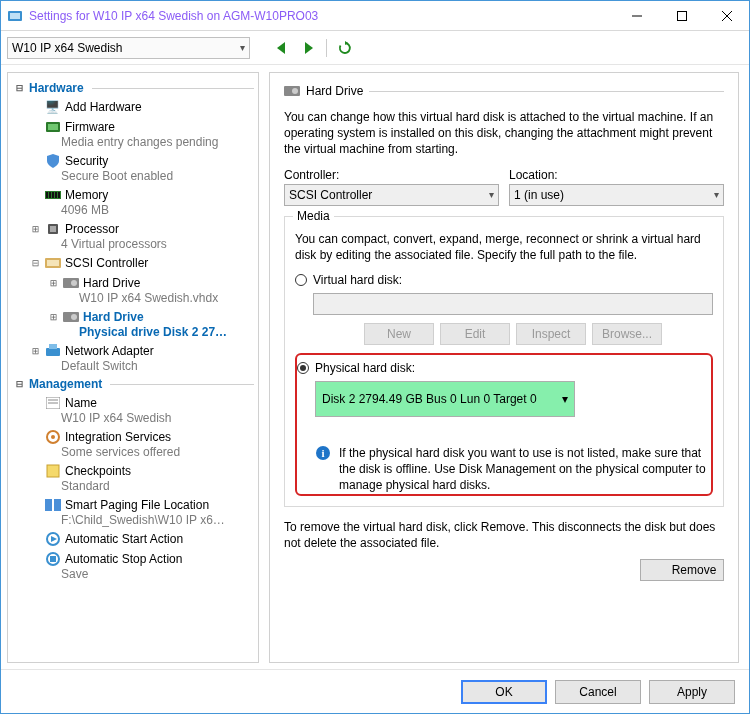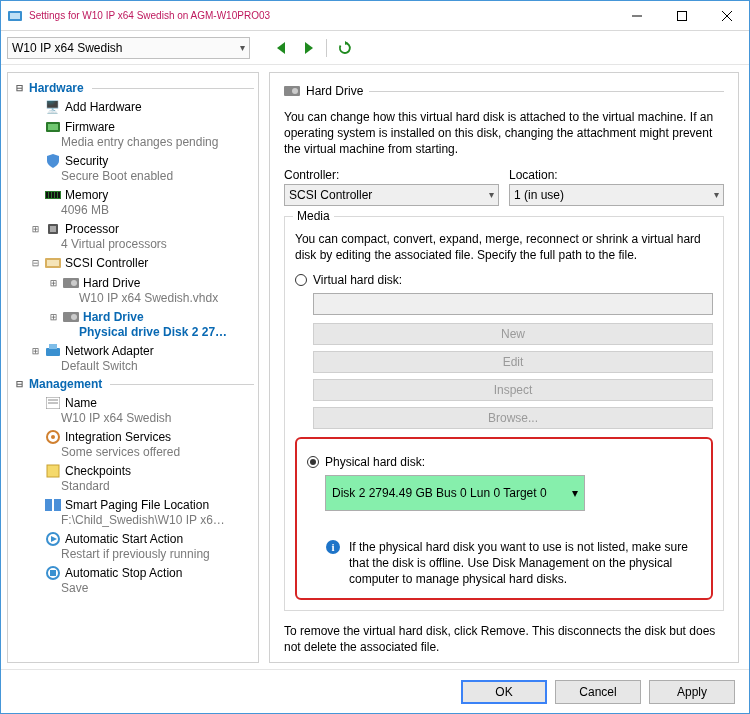--- a/index.html
+++ b/index.html
@@ -2,21 +2,21 @@
 <html><head>
 <meta charset="utf-8">
 <style>
   * { box-sizing: border-box; }
   html, body { margin:0; padding:0; font-family: "Segoe UI", Tahoma, sans-serif; font-size:12px; color:#000; }
   body { background:#fff; width:750px; height:714px; overflow:hidden; border:1px solid #4596d8; position:relative; }
 
   
   .titlebar { height:30px; background:#fff; display:flex; align-items:center; border-bottom:1px solid #d9d9d9; }
   .titlebar .appicon { width:16px; height:16px; margin:0 6px 0 6px; display:flex; align-items:center; justify-content:center; }
-  .titlebar .title { flex:1; color:#be185d; font-size:10px; }
+  .titlebar .title { flex:1; color:#8b5cf6; font-size:12px; }
   .winbtn { width:45px; height:30px; display:flex; align-items:center; justify-content:center; color:#000; }
 
   
   .toolbar { height:34px; display:flex; align-items:center; padding:0 6px; gap:6px; border-bottom:1px solid #e5e5e5; }
   .vm-select { flex:0 0 243px; height:22px; display:flex; align-items:center; border:1px solid #c0c0c0; background:#fafafa; padding:0 4px; justify-content:space-between; }
   .vm-select .arrow { font-size:10px; color:#555; }
   .tbtn { width:20px; height:20px; display:flex; align-items:center; justify-content:center; color:#1f8a1f; }
   .tsep { width:1px; height:18px; background:#ccc; margin:0 2px; }
 
   
@@ -54,25 +54,25 @@
   .flabel { margin-bottom:2px; }
   .select { height:22px; border:1px solid #adadad; background:#efefef; display:flex; align-items:center; justify-content:space-between; padding:0 4px; }
   .select .arrow { font-size:10px; color:#555; }
 
   .group { border:1px solid #d9d9d9; margin-top:10px; position:relative; padding:14px 10px 10px 10px; }
   .group > .glegend { position:absolute; top:-8px; left:8px; background:#fff; padding:0 4px; }
   .radio-row { display:flex; align-items:center; gap:6px; margin:6px 0; }
   .radio { width:12px; height:12px; border:1px solid #333; border-radius:50%; display:inline-flex; align-items:center; justify-content:center; }
   .radio.on::after{ content:""; width:6px; height:6px; border-radius:50%; background:#333; }
   .textbox { height:22px; border:1px solid #adadad; background:#efefef; margin:4px 0 8px 18px; }
-  .btnrow { display:flex; gap:6px; justify-content:center; margin-left:18px;flex-direction:column; }
+  .btnrow { display:flex; gap:6px; justify-content:center; margin-left:18px; }
   .btn { min-width:70px; height:22px; border:1px solid #adadad; background:#e7e7e7; display:flex; align-items:center; justify-content:center; }
   .btn.dis { color:#9a9a9a; background:#e7e7e7; border-color:#cfcfcf; }
 
-  .highlight { border:2px solid #d62424; border-radius:6px; padding:10px; margin-top:8px; }
+  .highlight { border:2px solid #d62424; border-radius:6px; margin-top:8px; }
   .phdselect { height:36px; border:1px solid #adadad; background:#86efac; display:flex; align-items:center; justify-content:space-between; padding:0 6px; margin:6px 0 28px 18px; width:260px; }
   .info { display:flex; gap:8px; align-items:flex-start; margin-left:18px; line-height:1.35; }
   .info .ic { width:16px; height:16px; flex:0 0 16px; }
   .info .ic svg { display:block; }
 
   .removecap { margin-top:12px; line-height:1.35; }
   .removerow { display:flex; justify-content:flex-end; margin-top:8px; }
   .removerow .btn { min-width:84px;padding-left:24px; }
 
   
@@ -337,21 +337,20 @@
           <div class="row">
               <span class="tw none">·</span>
               <span class="ic">
                 <svg width="14" height="14">
                   <circle cx="7" cy="7" r="6" fill="none" stroke="#3a90d0" stroke-width="2"></circle>
                   <polygon points="5,4 11,7 5,10" fill="#3a90d0"></polygon>
                 </svg>
               </span>
               <span class="lbl">Automatic Start Action</span>
             </div>
-          <div class="sub">Restart if previously running</div>
         </div>
 
         <div class="node">
           <div class="row">
               <span class="tw none">·</span>
               <span class="ic">
                 <svg width="14" height="14">
                   <circle cx="7" cy="7" r="6" fill="none" stroke="#3a90d0" stroke-width="2"></circle>
                   <rect x="4" y="4" width="6" height="6" fill="#3a90d0"></rect>
                 </svg>

